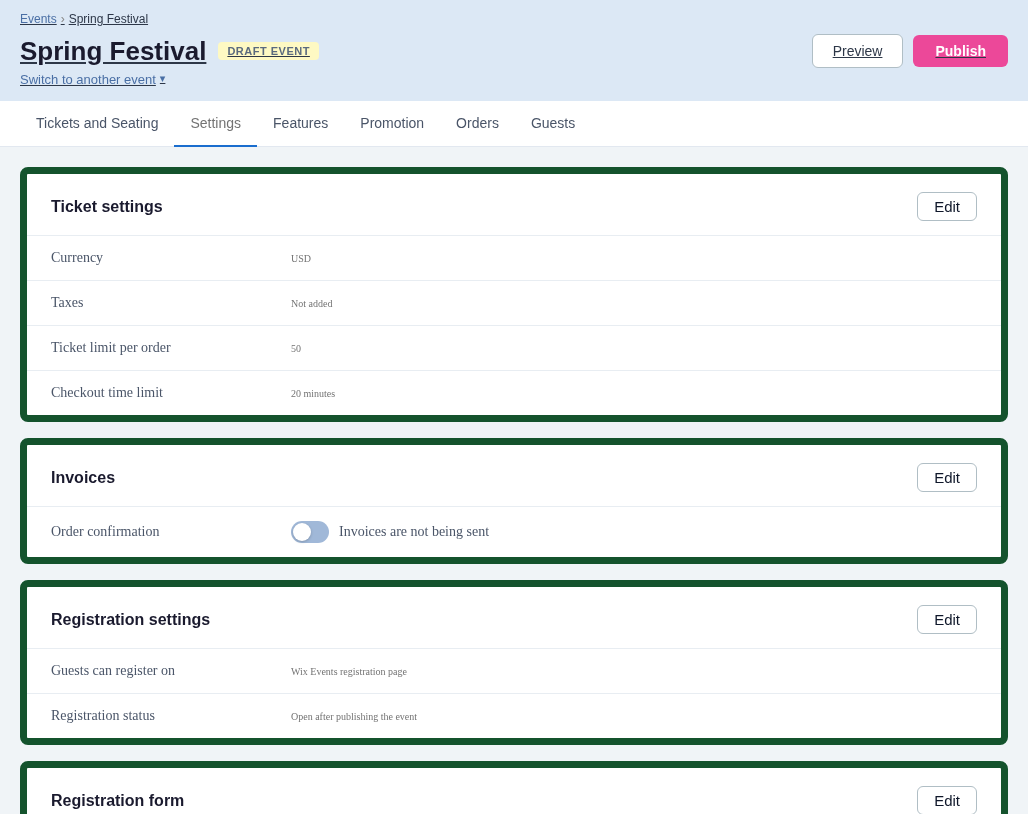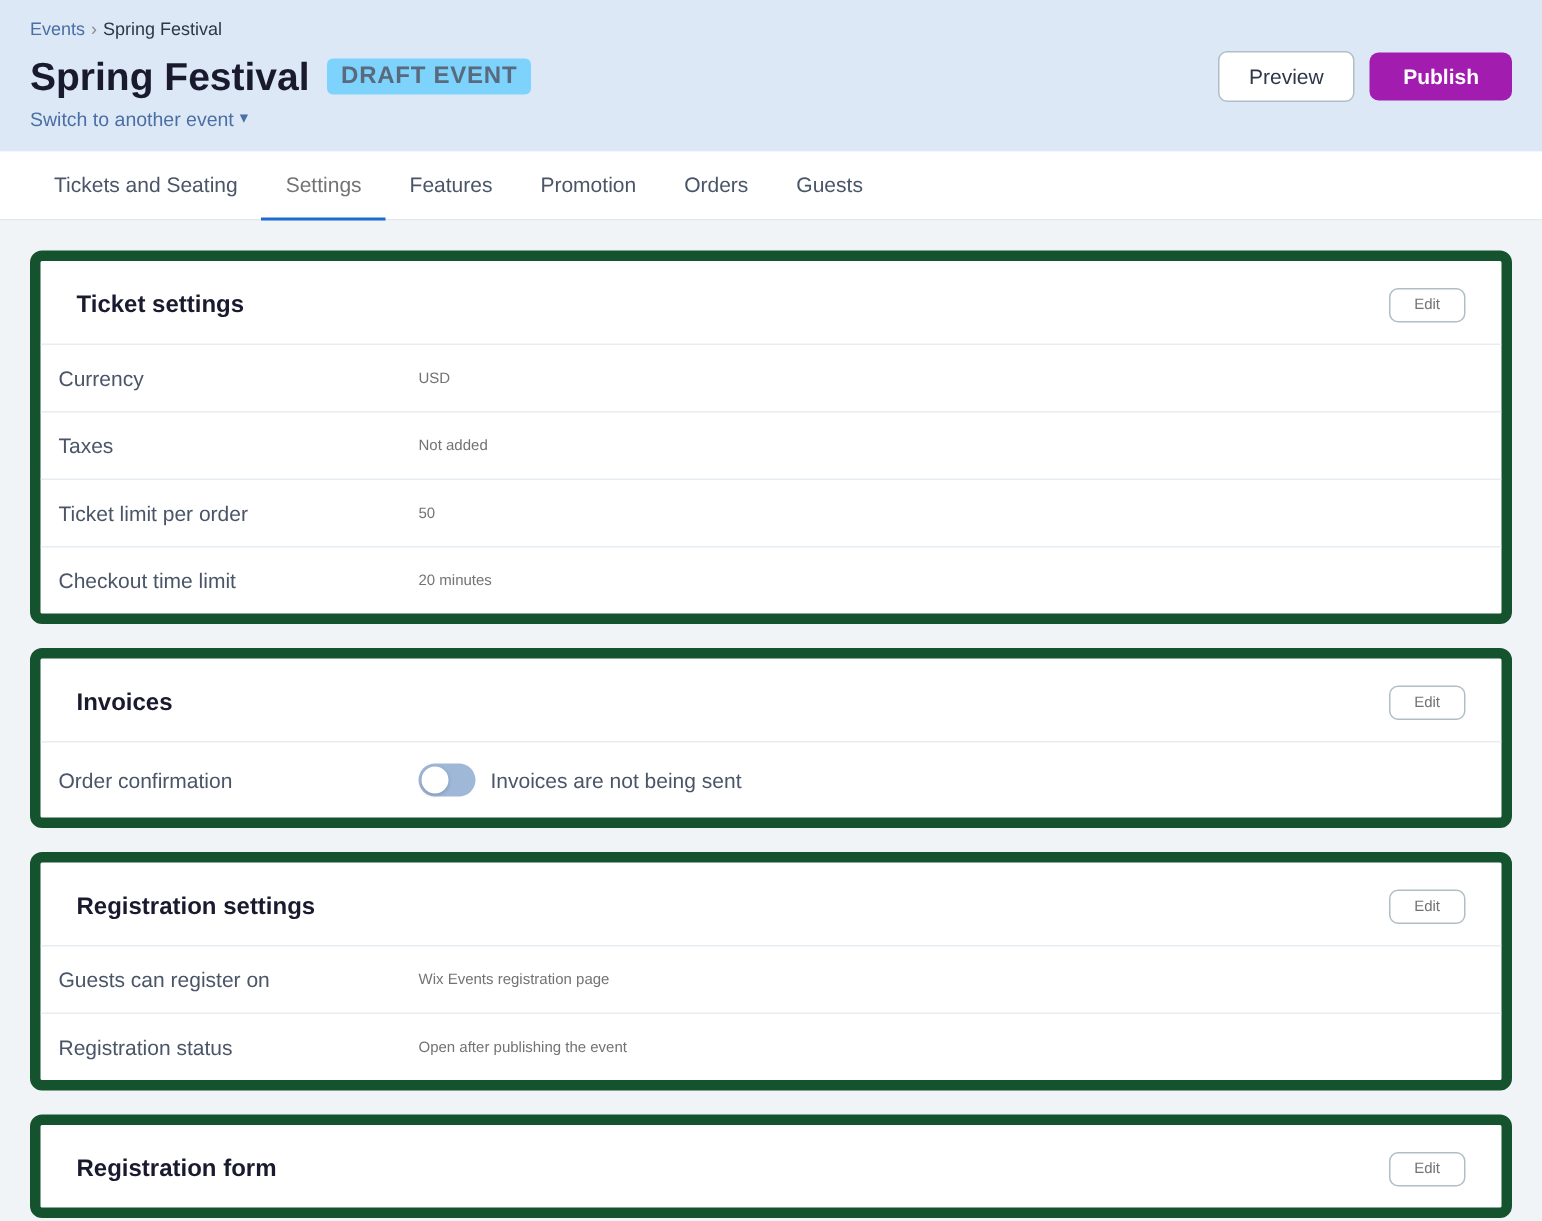--- a/index.html
+++ b/index.html
@@ -7,20 +7,21 @@
       font-family: -apple-system, BlinkMacSystemFont, 'Segoe UI', Helvetica, Arial, sans-serif;
       font-size: 14px;
       background: #f0f4f7;
       color: #2d3748;
     }
 
     
     .header {
       background: #dce8f5;
       padding: 12px 20px 0 20px;
+      text-decoration: underline;
     }
     .breadcrumb {
       display: flex;
       align-items: center;
       font-size: 12px;
       color: #4a6fa5;
       margin-bottom: 8px;
       gap: 4px;
     }
     .breadcrumb-sep {
@@ -44,23 +45,23 @@
       display: flex;
       align-items: center;
       gap: 12px;
     }
     .event-title {
       font-size: 26px;
       font-weight: 700;
       color: #1a1a2e;
     }
     .draft-badge {
-      background: #7dd3fc;
+      background: #fef9c3;
       color: #5a6a7e;
-      font-size: 16px;
+      font-size: 11px;
       font-weight: 600;
       padding: 3px 9px;
       border-radius: 4px;
       letter-spacing: 0.5px;
       text-transform: uppercase;
     }
     .header-buttons {
       display: flex;
       align-items: center;
       gap: 10px;
@@ -69,21 +70,21 @@
       background: #fff;
       border: 1.5px solid #b0bec5;
       color: #2d3748;
       padding: 8px 20px;
       border-radius: 6px;
       font-size: 14px;
       font-weight: 500;
       cursor: pointer;
     }
     .btn-publish {
-      background: #a21caf;
+      background: #ec4899;
       border: none;
       color: #fff;
       padding: 8px 22px;
       border-radius: 6px;
       font-size: 14px;
       font-weight: 600;
       cursor: pointer;
     }
     .switch-event {
       display: flex;
@@ -144,32 +145,33 @@
       padding: 18px 24px 14px 24px;
     }
     .card-title {
       font-size: 16px;
       font-weight: 700;
       color: #1a1a2e;
     }
     .btn-edit {
       background: #fff;
       border: 1.5px solid #b0bec5;
-      color: #737373;
+      color: #0f172a;
       padding: 5px 16px;
       border-radius: 6px;
-      font-size: 10px;
+      font-size: 15px;
       cursor: pointer;
     }
 
     .card-row {
       display: flex;
       align-items: center;
-      padding: 14px 12px;
+      padding: 14px 24px;
       border-top: 1px solid #e8edf2;
+      font-family: Liberation Serif, serif;
     }
     .card-row-label {
       width: 240px;
       color: #4a5568;
       font-size: 14px;
       flex-shrink: 0;
     }
     .card-row-value {
       color: #737373;
       font-size: 10px;

